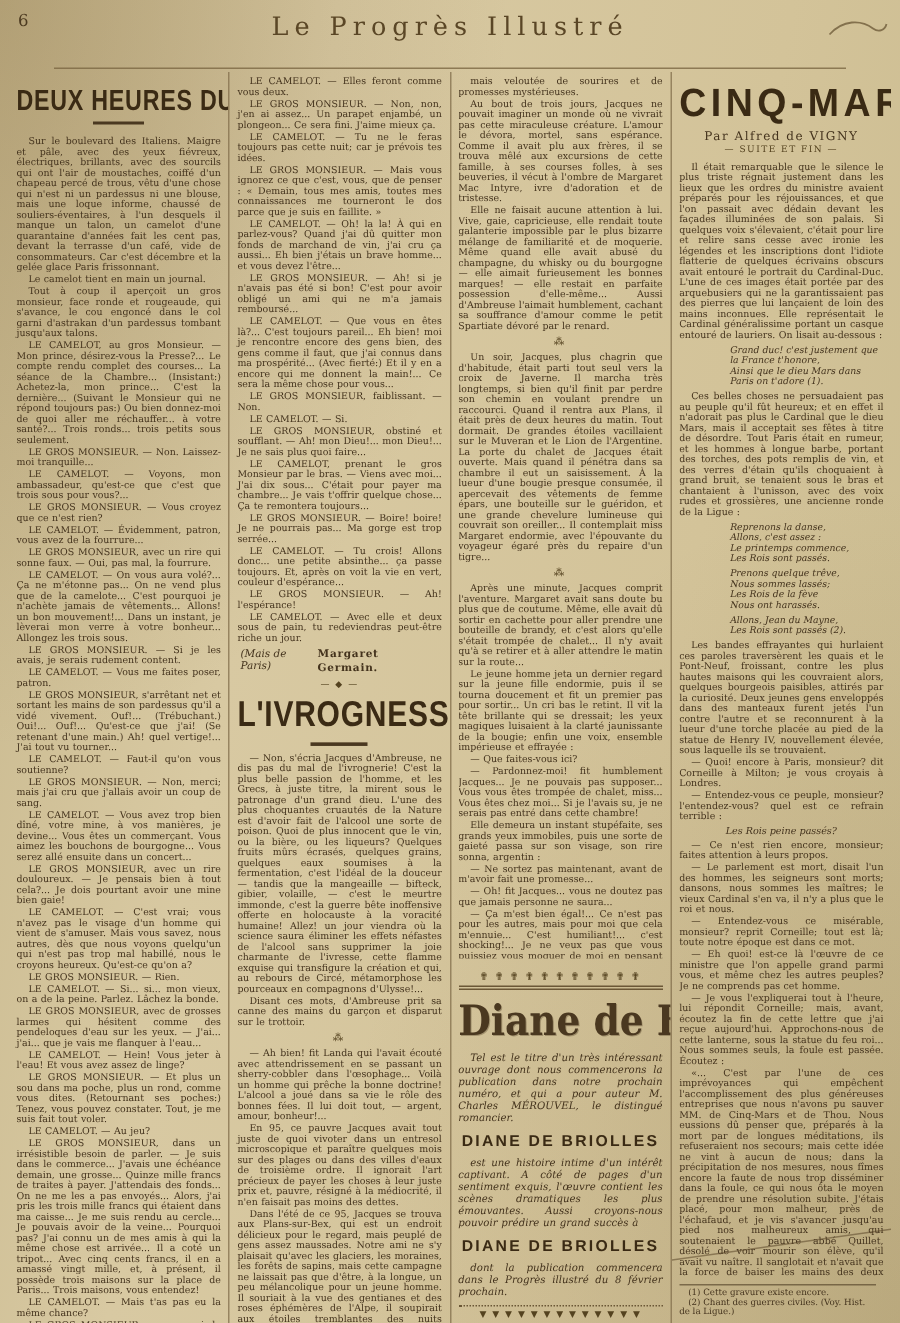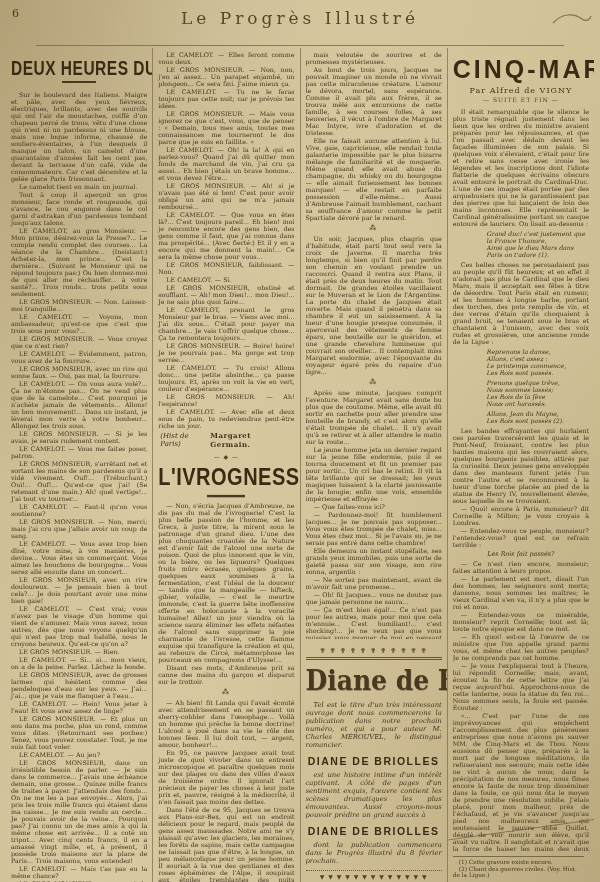--- a/index.html
+++ b/index.html
@@ -123,21 +123,21 @@
           <p class="para">LE CAMELOT. — Que vous en êtes là?... C'est toujours pareil... Eh bien! moi je rencontre encore des gens bien, des gens comme il faut, que j'ai connus dans ma prospérité... (Avec fierté:) Et il y en a encore qui me donnent la main!... Ce sera la même chose pour vous...</p>
           <p class="para">LE GROS MONSIEUR, faiblissant. — Non.</p>
           <p class="para">LE CAMELOT. — Si.</p>
           <p class="para">LE GROS MONSIEUR, obstiné et soufflant. — Ah! mon Dieu!... mon Dieu!... Je ne sais plus quoi faire...</p>
           <p class="para">LE CAMELOT, prenant le gros Monsieur par le bras. — Viens avec moi... J'ai dix sous... C'était pour payer ma chambre... Je vais t'offrir quelque chose... Ça te remontera toujours...</p>
           <p class="para">LE GROS MONSIEUR. — Boire! boire! Je ne pourrais pas... Ma gorge est trop serrée...</p>
           <p class="para">LE CAMELOT. — Tu crois! Allons donc... une petite absinthe... ça passe toujours. Et, après on voit la vie en vert, couleur d'espérance...</p>
           <p class="para">LE GROS MONSIEUR. — Ah! l'espérance!</p>
           <p class="para">LE CAMELOT. — Avec elle et deux sous de pain, tu redeviendras peut-être riche un jour.</p>
           <div class="sig">
-            <span class="sig-src">(Hist de Paris)</span>
+            <span class="sig-src">(Mais de Paris)</span>
             <span class="sig-name">Margaret Germain.</span>
           </div>
           <div class="ornament">— ◆ —</div>
           <div class="sub-headline">L'IVROGNESSE</div>
           <p class="para">— Non, s'écria Jacques d'Ambreuse, ne dis pas du mal de l'ivrognerie! C'est la plus belle passion de l'homme, et les Grecs, à juste titre, la mirent sous le patronage d'un grand dieu. L'une des plus choquantes cruautés de la Nature est d'avoir fait de l'alcool une sorte de poison. Quoi de plus innocent que le vin, ou la bière, ou les liqueurs? Quelques fruits mûrs écrasés, quelques grains, quelques eaux soumises à la fermentation, c'est l'idéal de la douceur — tandis que la mangeaille — bifteck, gibier, volaille, — c'est le meurtre immonde, c'est la guerre bête inoffensive offerte en holocauste à la voracité humaine! Allez! un jour viendra où la science saura éliminer les effets néfastes de l'alcool sans supprimer la joie charmante de l'ivresse, cette flamme exquise qui transfigure la création et qui, au rebours de Circé, métamorphose les pourceaux en compagnons d'Ulysse!...</p>
           <p class="para">Disant ces mots, d'Ambreuse prit sa canne des mains du garçon et disparut sur le trottoir.</p>
           <div class="stars">⁂</div>
           <p class="para">— Ah bien! fit Landa qui l'avait écouté avec attendrissement en se passant un sherry-cobbler dans l'œsophage... Voilà un homme qui prêche la bonne doctrine! L'alcool a joué dans sa vie le rôle des bonnes fées. Il lui doit tout, — argent, amour, bonheur!...</p>
           <p class="para">En 95, ce pauvre Jacques avait tout juste de quoi vivoter dans un entresol microscopique et paraître quelques mois sur des plages ou dans des villes d'eaux de troisième ordre. Il ignorait l'art précieux de payer les choses à leur juste prix et, pauvre, résigné à la médiocrité, il n'en faisait pas moins des dettes.</p>
           <p class="para">Dans l'été de ce 95, Jacques se trouva aux Plans-sur-Bex, qui est un endroit délicieux pour le regard, mais peuplé de gens assez maussades. Notre ami ne s'y plaisait qu'avec les glaciers, les moraines, les forêts de sapins, mais cette campagne ne laissait pas que d'être, à la longue, un peu mélancolique pour un jeune homme. Il souriait à la vue des gentianes et des roses éphémères de l'Alpe, il soupirait aux étoiles tremblantes des nuits lunaires. Et il ne rencontrait que des dames aux visages de bois ou d'autres à demi-liquéfiées par une maturité rebondissante.</p>
@@ -196,21 +196,21 @@
             <div>Nous sommes lassés;</div>
             <div>Les Rois de la fève</div>
             <div>Nous ont harassés.</div>
             <div style="height: 3px;"></div>
             <div>Allons, Jean du Mayne,</div>
             <div>Les Rois sont passés (2).</div>
           </div>
           <p class="para">Les bandes effrayantes qui hurlaient ces paroles traversèrent les quais et le Pont-Neuf, froissant, contre les plus hautes maisons qui les couvraient alors, quelques bourgeois paisibles, attirés par la curiosité. Deux jeunes gens enveloppés dans des manteaux furent jetés l'un contre l'autre et se reconnurent à la lueur d'une torche placée au pied de la statue de Henry IV, nouvellement élevée, sous laquelle ils se trouvaient.</p>
           <p class="para">— Quoi! encore à Paris, monsieur? dit Corneille à Milton; je vous croyais à Londres.</p>
           <p class="para">— Entendez-vous ce peuple, monsieur? l'entendez-vous? quel est ce refrain terrible :</p>
-          <div class="center-line">Les Rois fait passés?</div>
+          <div class="center-line">Les Rois peine passés?</div>
           <p class="para">— Ce n'est rien encore, monsieur; faites attention à leurs propos.</p>
           <p class="para">— Le parlement est mort, disait l'un des hommes, les seigneurs sont morts; dansons, nous sommes les maîtres; le vieux Cardinal s'en va, il n'y a plus que le roi et nous.</p>
           <p class="para">— Entendez-vous ce misérable, monsieur? reprit Corneille; tout est là; toute notre époque est dans ce mot.</p>
           <p class="para">— Eh quoi! est-ce là l'œuvre de ce ministre que l'on appelle grand parmi vous, et même chez les autres peuples? Je ne comprends pas cet homme.</p>
           <p class="para">— Je vous l'expliquerai tout à l'heure, lui répondit Corneille; mais, avant, écoutez la fin de cette lettre que j'ai reçue aujourd'hui. Approchons-nous de cette lanterne, sous la statue du feu roi... Nous sommes seuls, la foule est passée. Écoutez :</p>
           <p class="para">«... C'est par l'une de ces imprévoyances qui empêchent l'accomplissement des plus généreuses entreprises que nous n'avons pu sauver MM. de Cinq-Mars et de Thou. Nous eussions dû penser que, préparés à la mort par de longues méditations, ils refuseraient nos secours; mais cette idée ne vint à aucun de nous; dans la précipitation de nos mesures, nous fîmes encore la faute de nous trop disséminer dans la foule, ce qui nous ôta le moyen de prendre une résolution subite. J'étais placé, pour mon malheur, près de l'échafaud, et je vis s'avancer jusqu'au pied nos malheureux amis, qui soutenaient le pauvre abbé Quillet, désolé de voir mourir son élève, qu'il avait vu naître. Il sanglotait et n'avait que la force de baiser les mains des deux amis. Nous nous avançâmes tous, prêts à nous élancer sur les gardes au signal convenu; mais je vis avec douleur M. de Cinq-Mars jeter son chapeau loin de lui d'un air de dédain. On avait remarqué notre mouvement, et la garde catalane fut doublée autour de l'échafaud. Je ne pouvais plus voir; mais j'entendais pleurer. Après les trois coups de trompette ordinaires, le greffier criminel de Lyon, étant à cheval assez près de l'échafaud, lut l'arrêt de mort qui ni l'un ni l'au-</p>
         </div>
       <div class="footnotes">
           <p class="footnote">(1) Cette gravure existe encore.</p>
           <p class="footnote">(2) Chant des guerres civiles. (Voy. Hist. de la Ligue.)</p>

